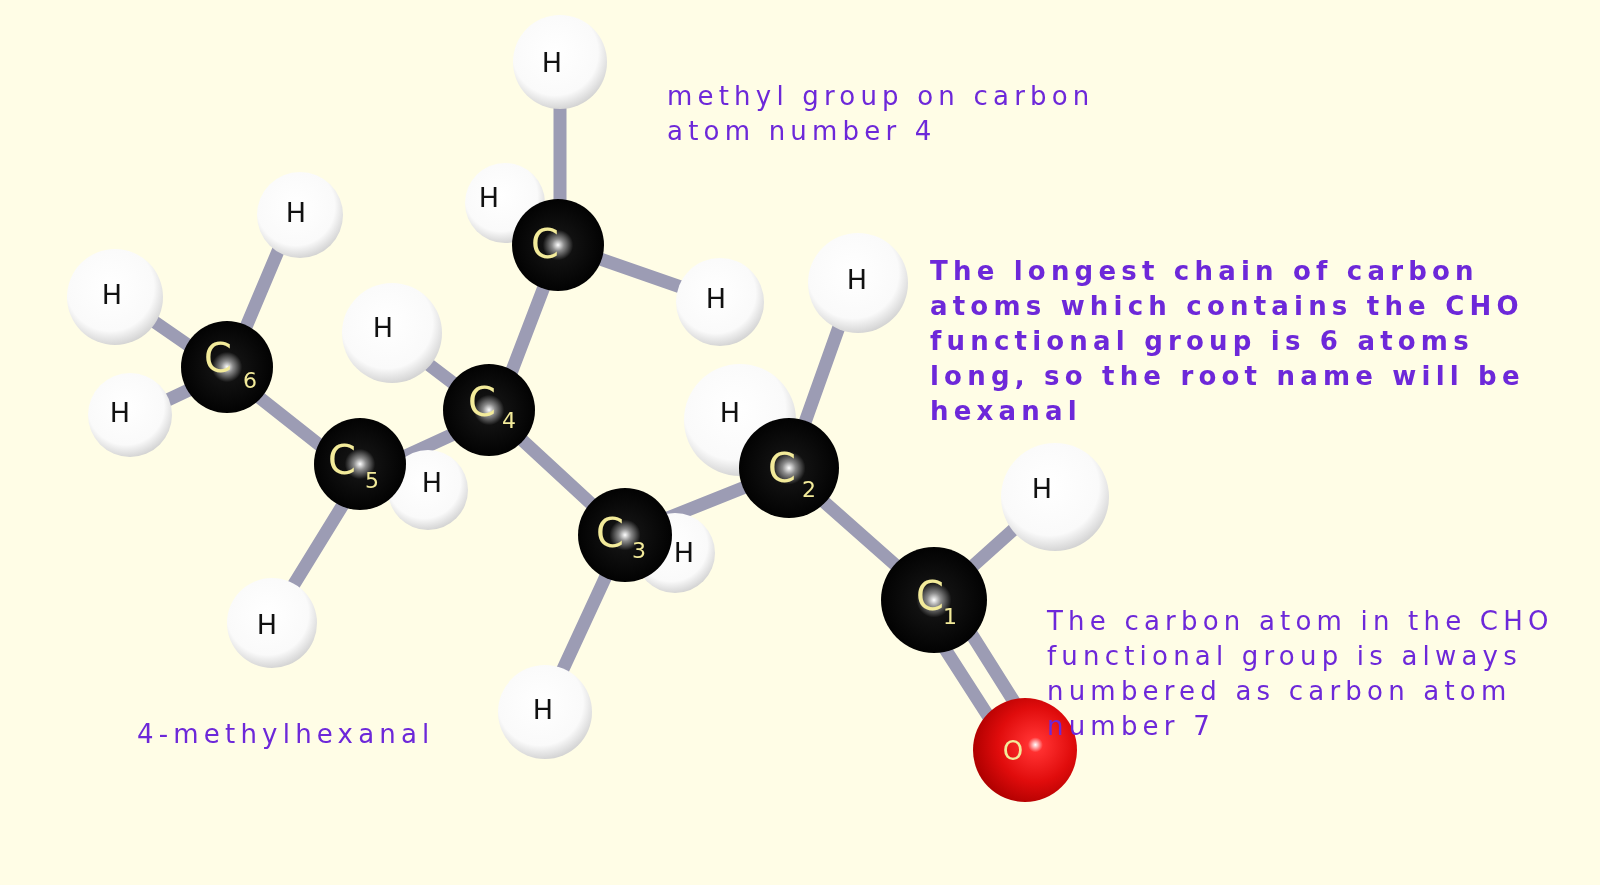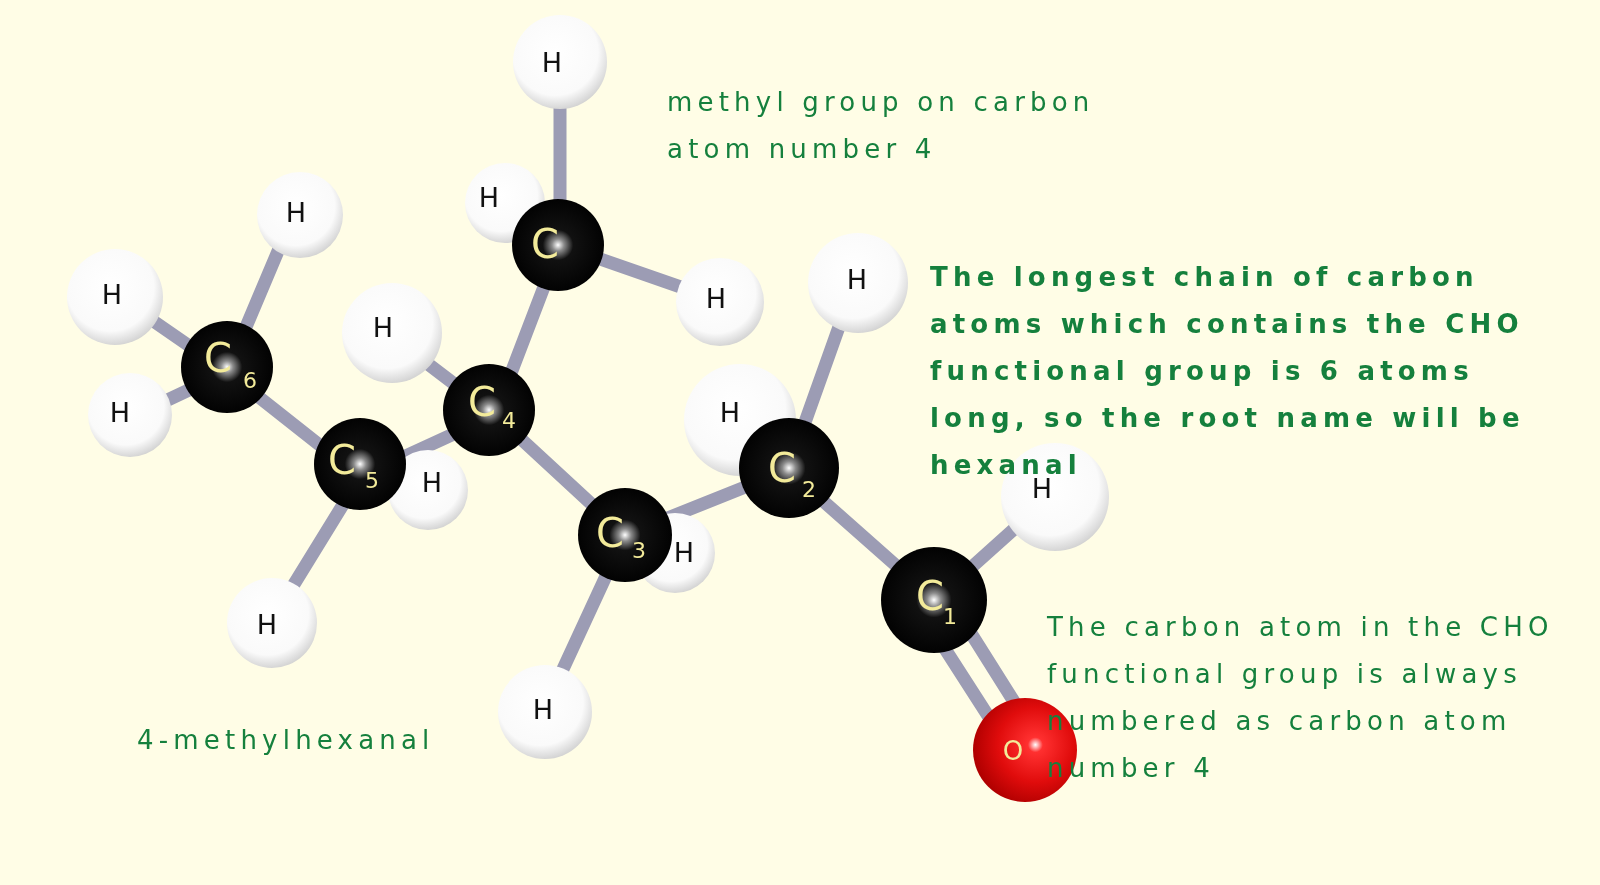--- a/index.html
+++ b/index.html
@@ -5,24 +5,24 @@
   html, body { margin: 0; padding: 0; }
   body {
     width: 1600px; height: 885px; overflow: hidden;
     background: #fffde6;
     font-family: "DejaVu Sans", sans-serif;
     position: relative;
   }
   #diagram { position: absolute; left: 0; top: 0; width: 1600px; height: 885px; }
   .note {
     position: absolute;
-    color: #15803d;
+    color: #6d28d9;
     font-size: 26px;
     letter-spacing: 5.2px;
-    line-height: 47px;
+    line-height: 35px;
     white-space: pre-line;
   }
   .atom-label { font-family: "DejaVu Sans", sans-serif; }
   .h-label { font-size: 27px; fill: #111; text-anchor: middle; dominant-baseline: central; }
   .c-label { font-size: 40px; fill: #f3eb9a; text-anchor: middle; dominant-baseline: central; }
   .c-sub { font-size: 22px; fill: #f3eb9a; text-anchor: middle; dominant-baseline: central; }
   .o-label { font-size: 26px; fill: #f3eb9a; text-anchor: middle; dominant-baseline: central; }
 </style>
 </head>
 <body>
@@ -173,14 +173,14 @@
 <div class="note" style="left:667px; top:79px;">methyl group on carbon
 atom number 4</div>
 <div class="note" style="left:930px; top:254px;font-weight:bold;">The longest chain of carbon
 atoms which contains the CHO
 functional group is 6 atoms
 long, so the root name will be
 hexanal</div>
 <div class="note" style="left:1047px; top:604px;">The carbon atom in the CHO
 functional group is always
 numbered as carbon atom
-number 4</div>
+number 7</div>
 <div class="note" style="left:137px; top:717px;text-align:right;">4-methylhexanal</div>
 
 </body></html>

